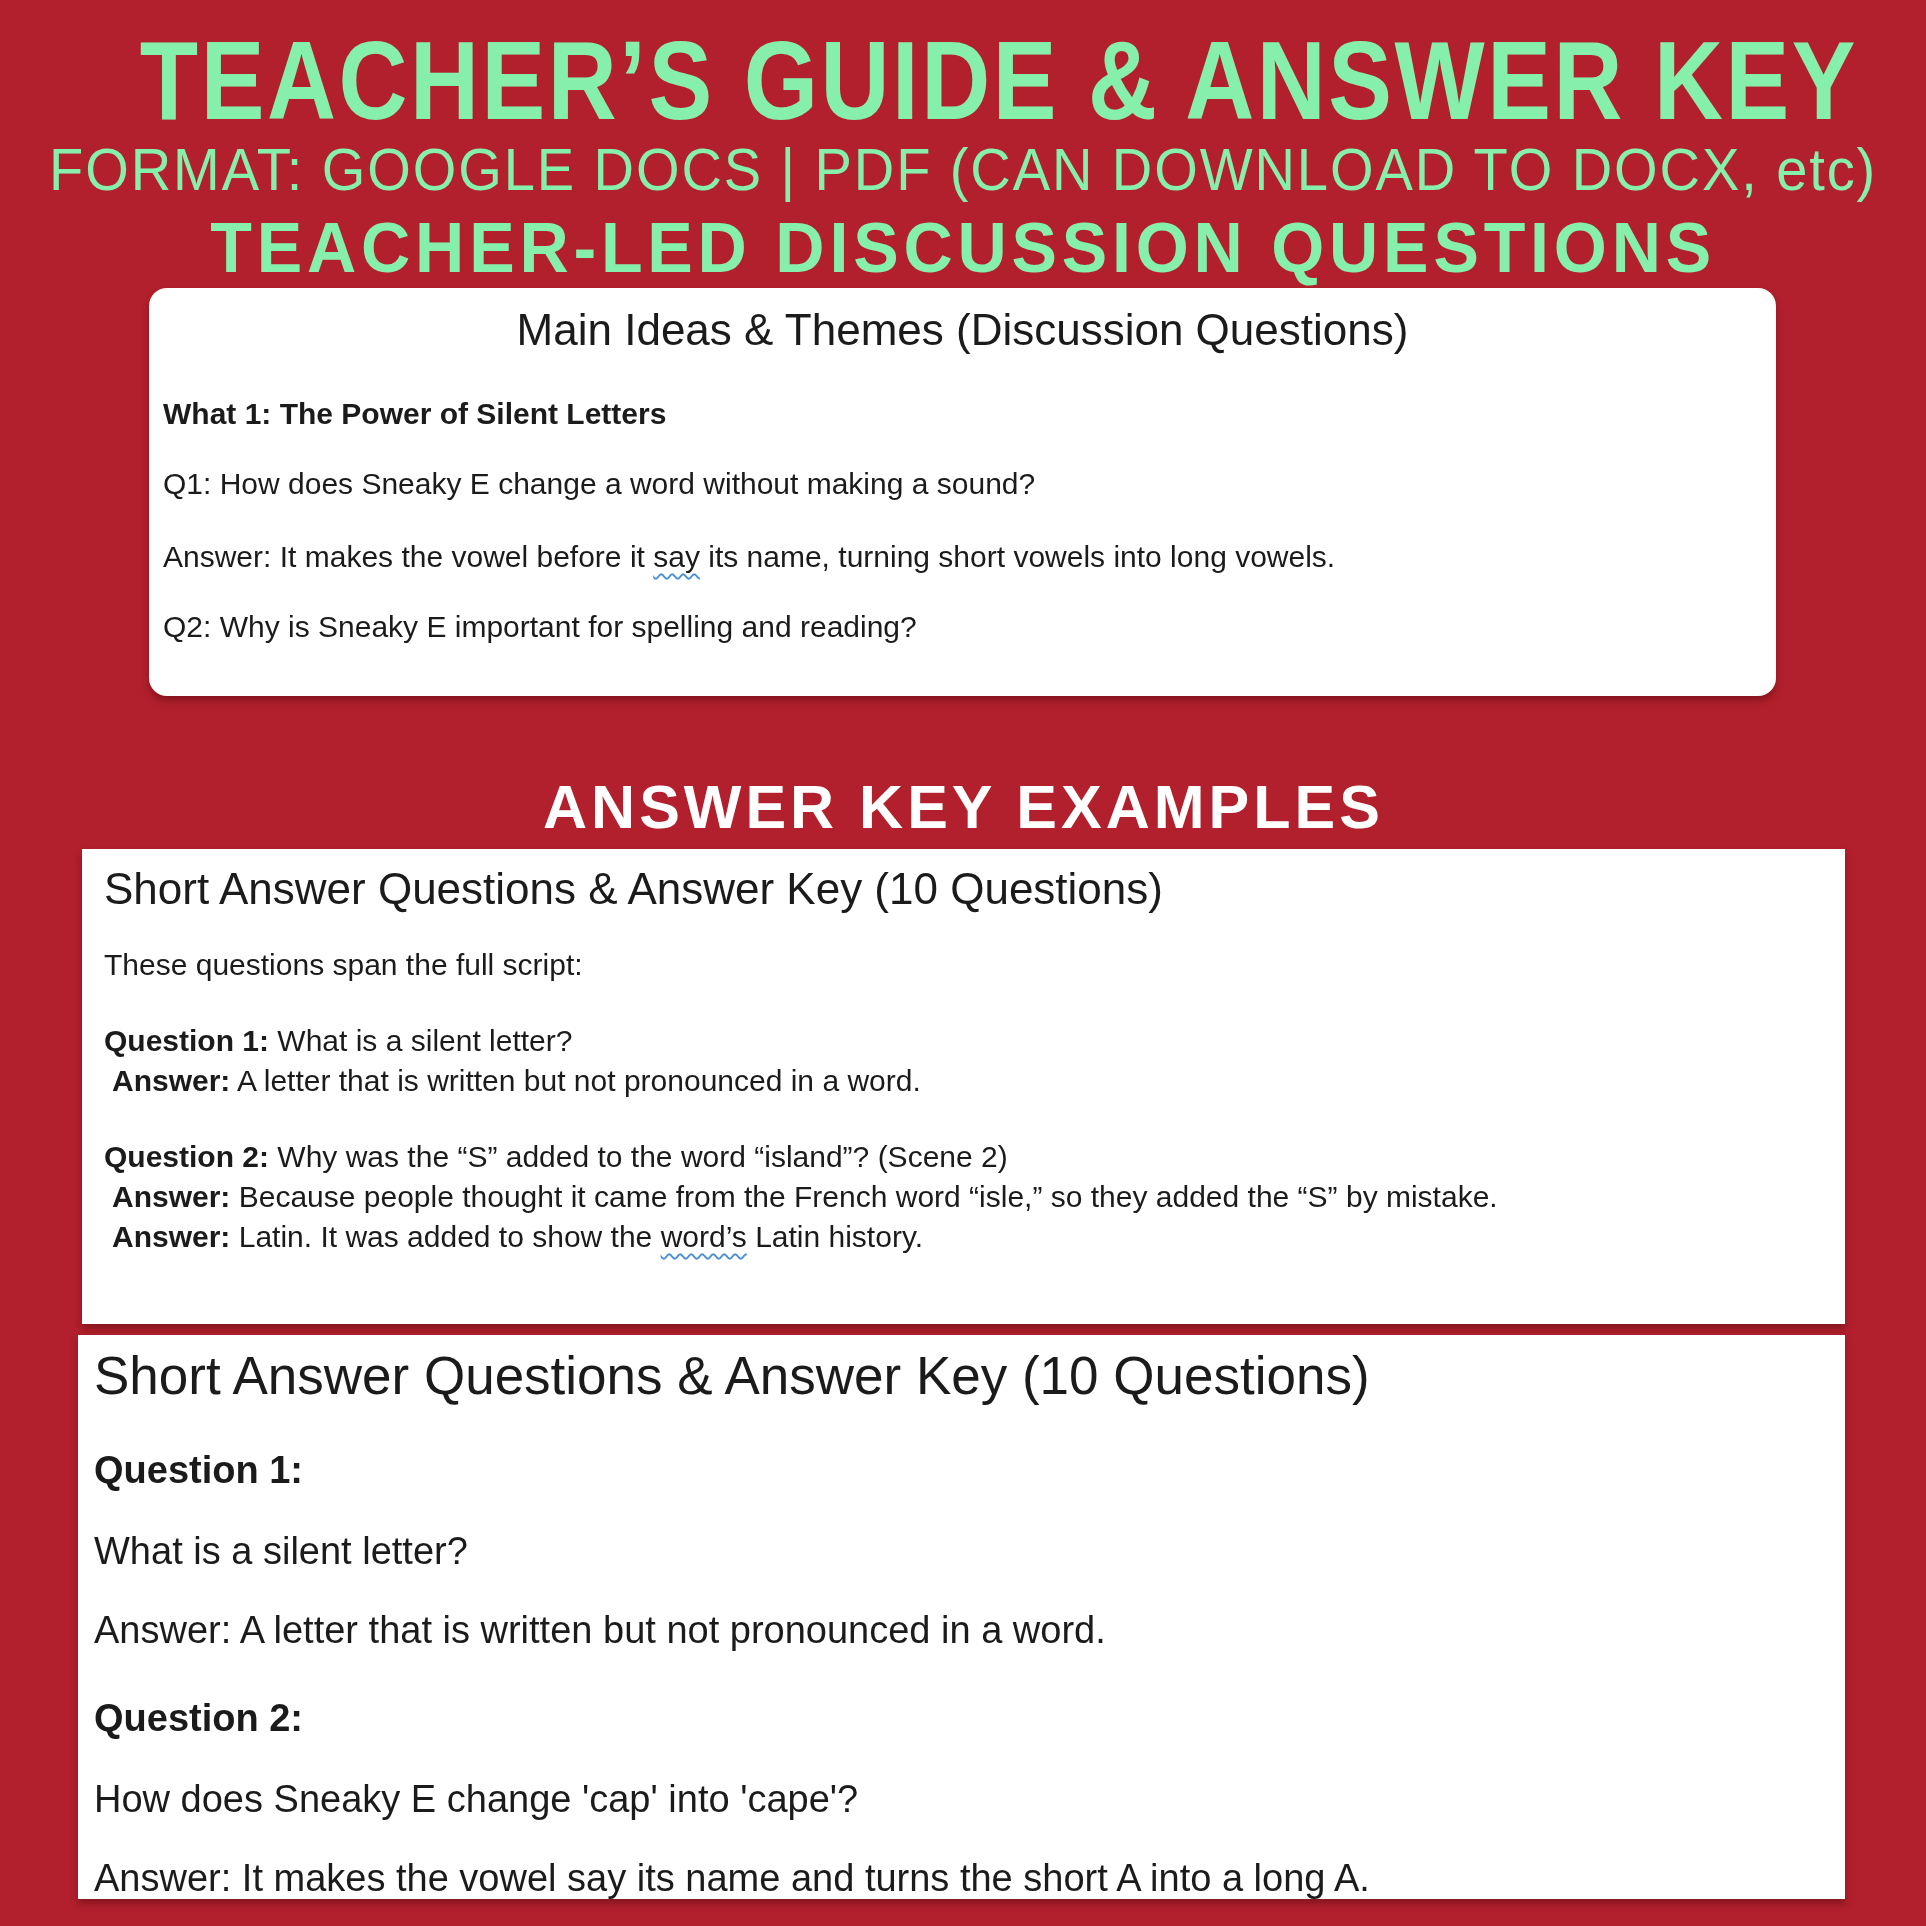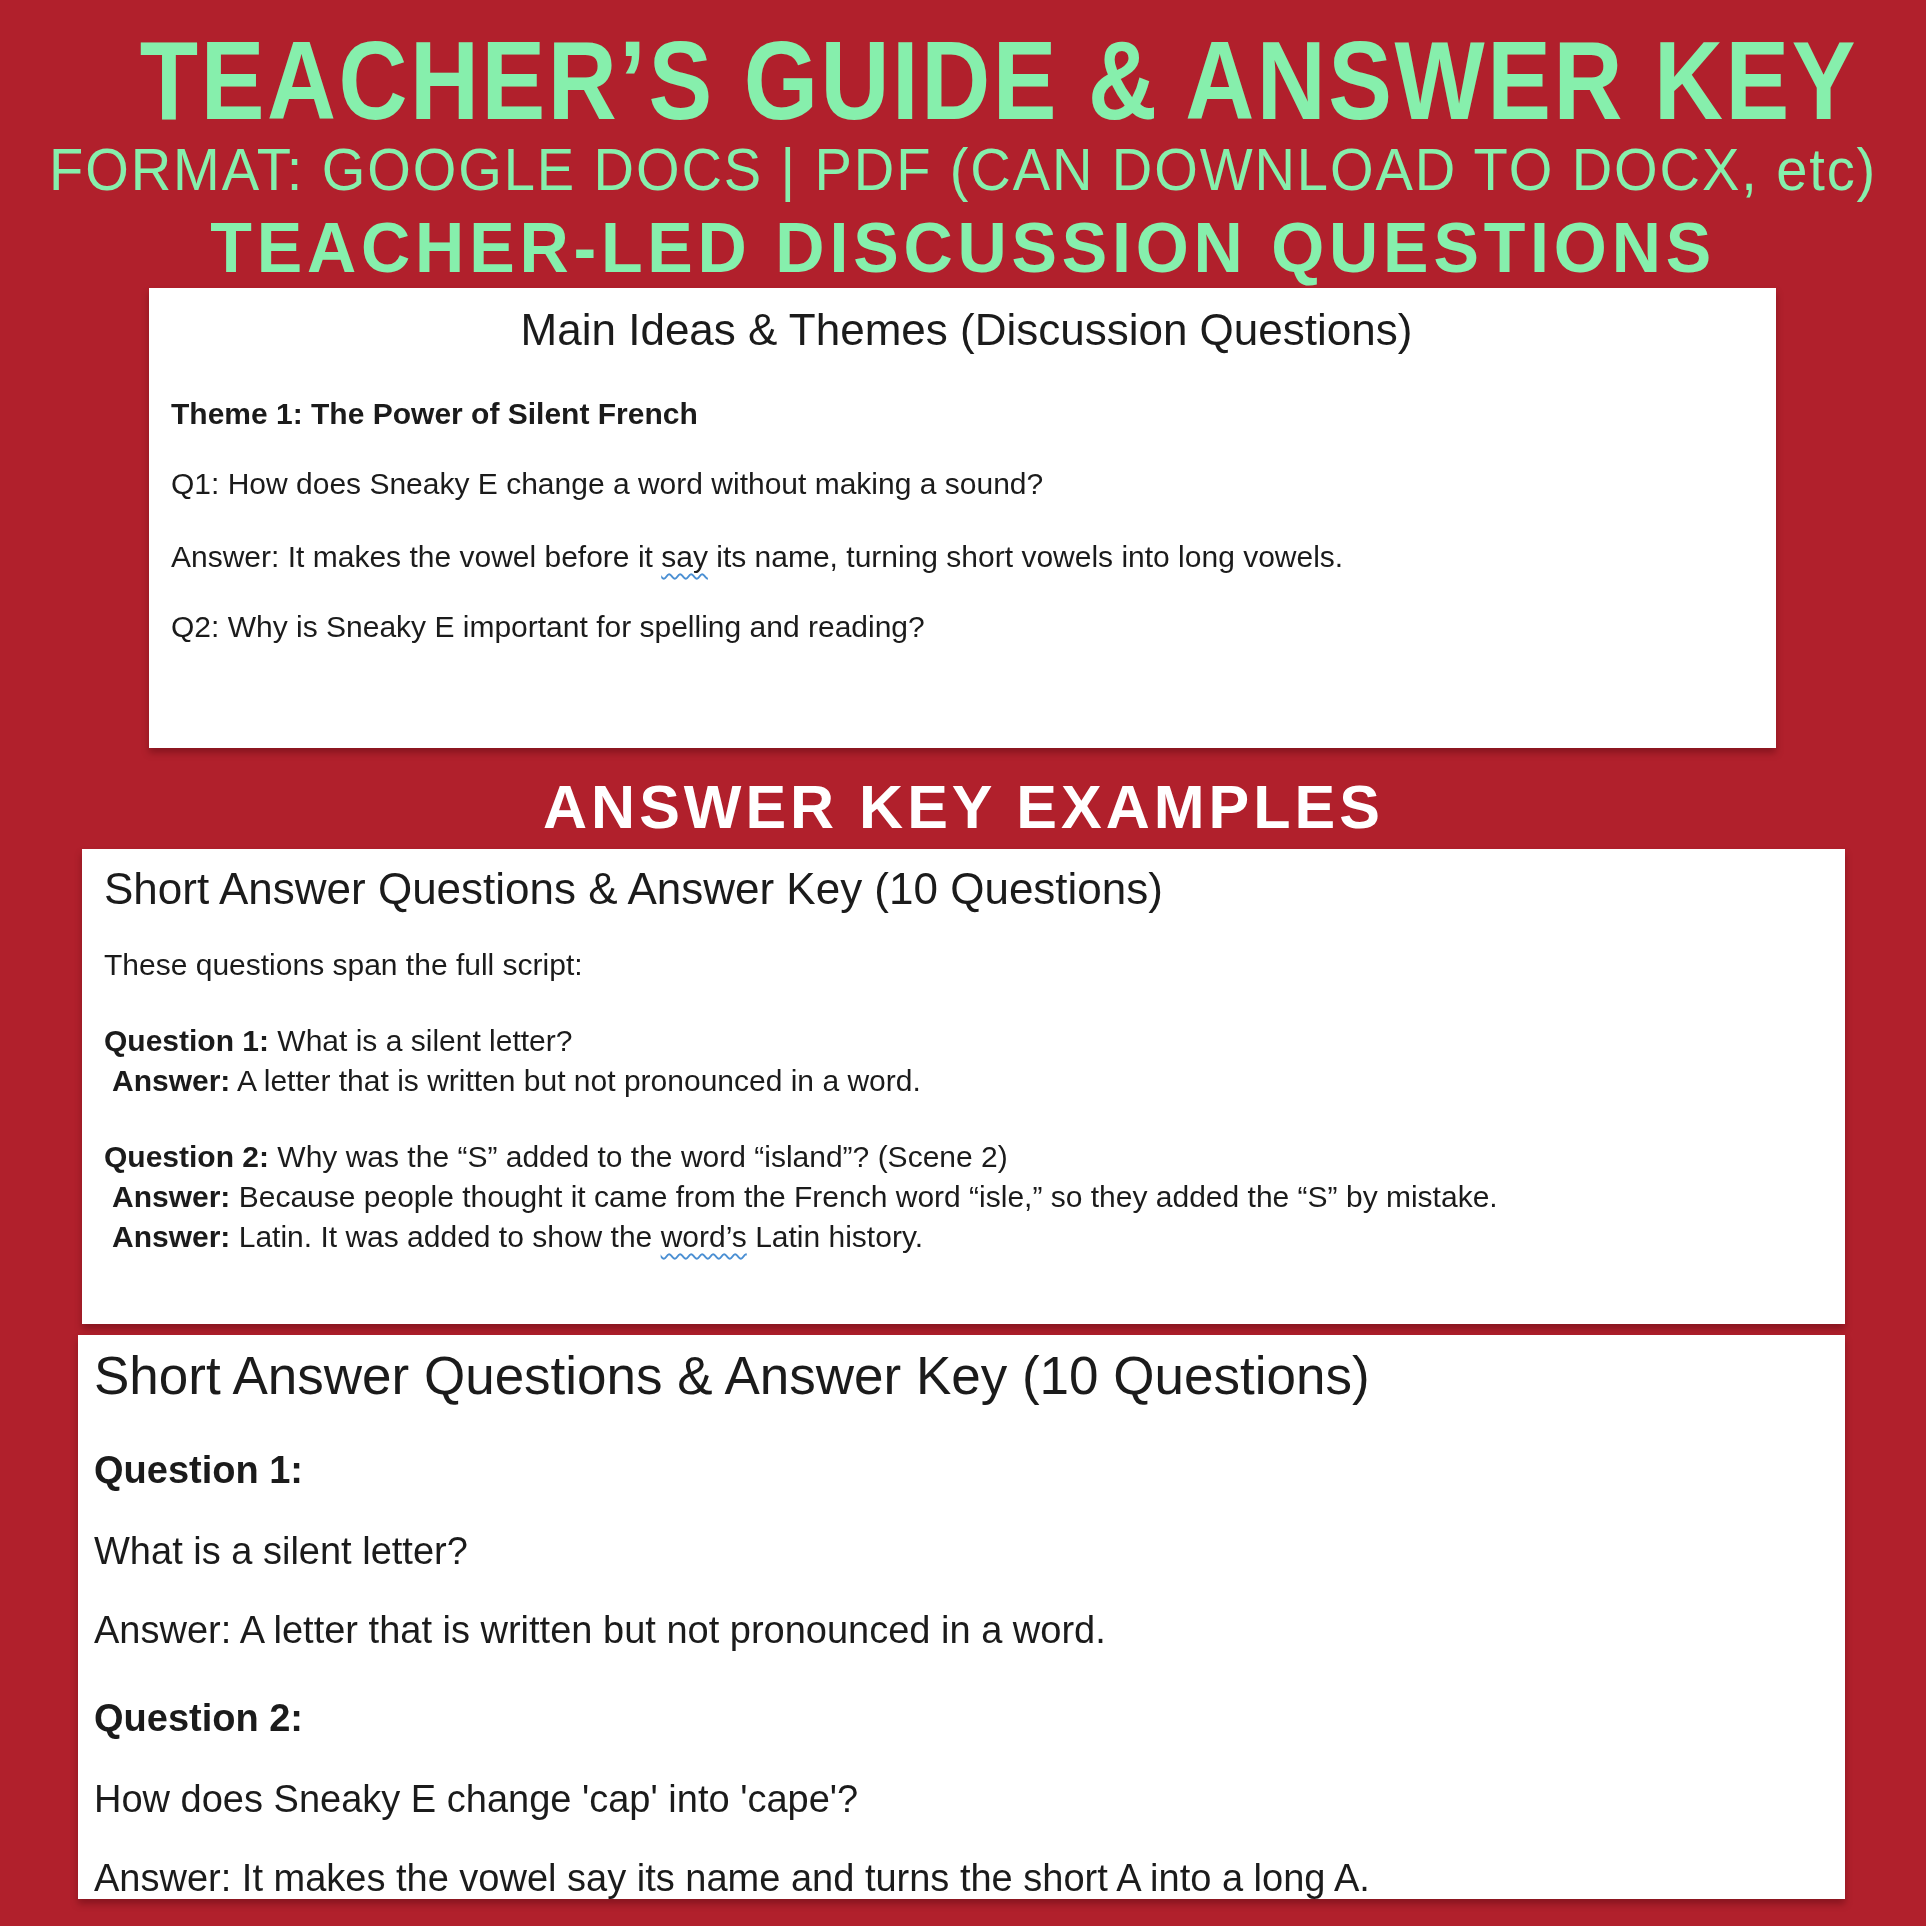--- a/index.html
+++ b/index.html
@@ -24,21 +24,21 @@
     position:absolute;top:741px;left:0;width:100%;text-align:center;color:#ffffff;
     font-size:61px;line-height:1.0;font-weight:700;letter-spacing:4px;white-space:nowrap;margin-top:36px;
   }
   
   .box{
     position:absolute;background:#ffffff;color:#1b1b1b;
     box-shadow:0 5px 7px rgba(60,0,8,0.35);
     overflow:hidden;
   }
   .box p,.box h2{margin:0;padding:0;}
-  .box1{left:149px;top:288px;width:1627px;height:460px;padding:16px 14px 0 22px;box-sizing:border-box;font-size:30px;line-height:36px;}
+  .box1{left:149px;top:288px;width:1627px;height:408px;padding:16px 14px 0 14px;box-sizing:border-box;font-size:30px;line-height:36px;border-radius:18px;}
   .box1 h2{font-size:44px;line-height:52px;font-weight:400;text-align:center;}
   .box1 .theme{margin-top:40px;font-weight:700;}
   .box1 .q1{margin-top:34px;}
   .box1 .a1{margin-top:37px;}
   .box1 .q2{margin-top:34px;}
   .box1 .a2{margin-top:36px;}
   .box2{left:82px;top:849px;width:1763px;height:475px;padding:14px 16px 0 22px;box-sizing:border-box;font-size:30px;line-height:40px;}
   .box2 h2{font-size:44px;line-height:52px;font-weight:400;}
   .box2 .intro{margin-top:30px;}
   .box2 .qline{margin-top:36px;}
@@ -69,21 +69,21 @@
     <div class="hdr-line h-sub">
       <span>FORMAT: GOOGLE DOCS | PDF (CAN DOWNLOAD TO DOCX, etc)</span>
     </div>
     <div class="hdr-line h-section">
       <span>TEACHER-LED DISCUSSION QUESTIONS</span>
     </div>
   </div>
 
   <section class="box box1">
     <h2>Main Ideas &amp; Themes (Discussion Questions)</h2>
-    <p class="theme">Theme 1: The Power of Silent French</p>
+    <p class="theme">What 1: The Power of Silent Letters</p>
     <p class="q1">Q1: How does Sneaky E change a word without making a sound?</p>
     <p class="a1"><span>Answer: It makes the vowel before it </span><span class="squiggle">say</span><span> its name, turning short vowels into long vowels.</span></p>
     <p class="q2">Q2: Why is Sneaky E important for spelling and reading?</p>
   </section>
 
   <div class="h-examples">ANSWER KEY EXAMPLES</div>
 
   <section class="box box2">
     <h2>Short Answer Questions &amp; Answer Key (10 Questions)</h2>
     <p class="intro">These questions span the full script:</p>

